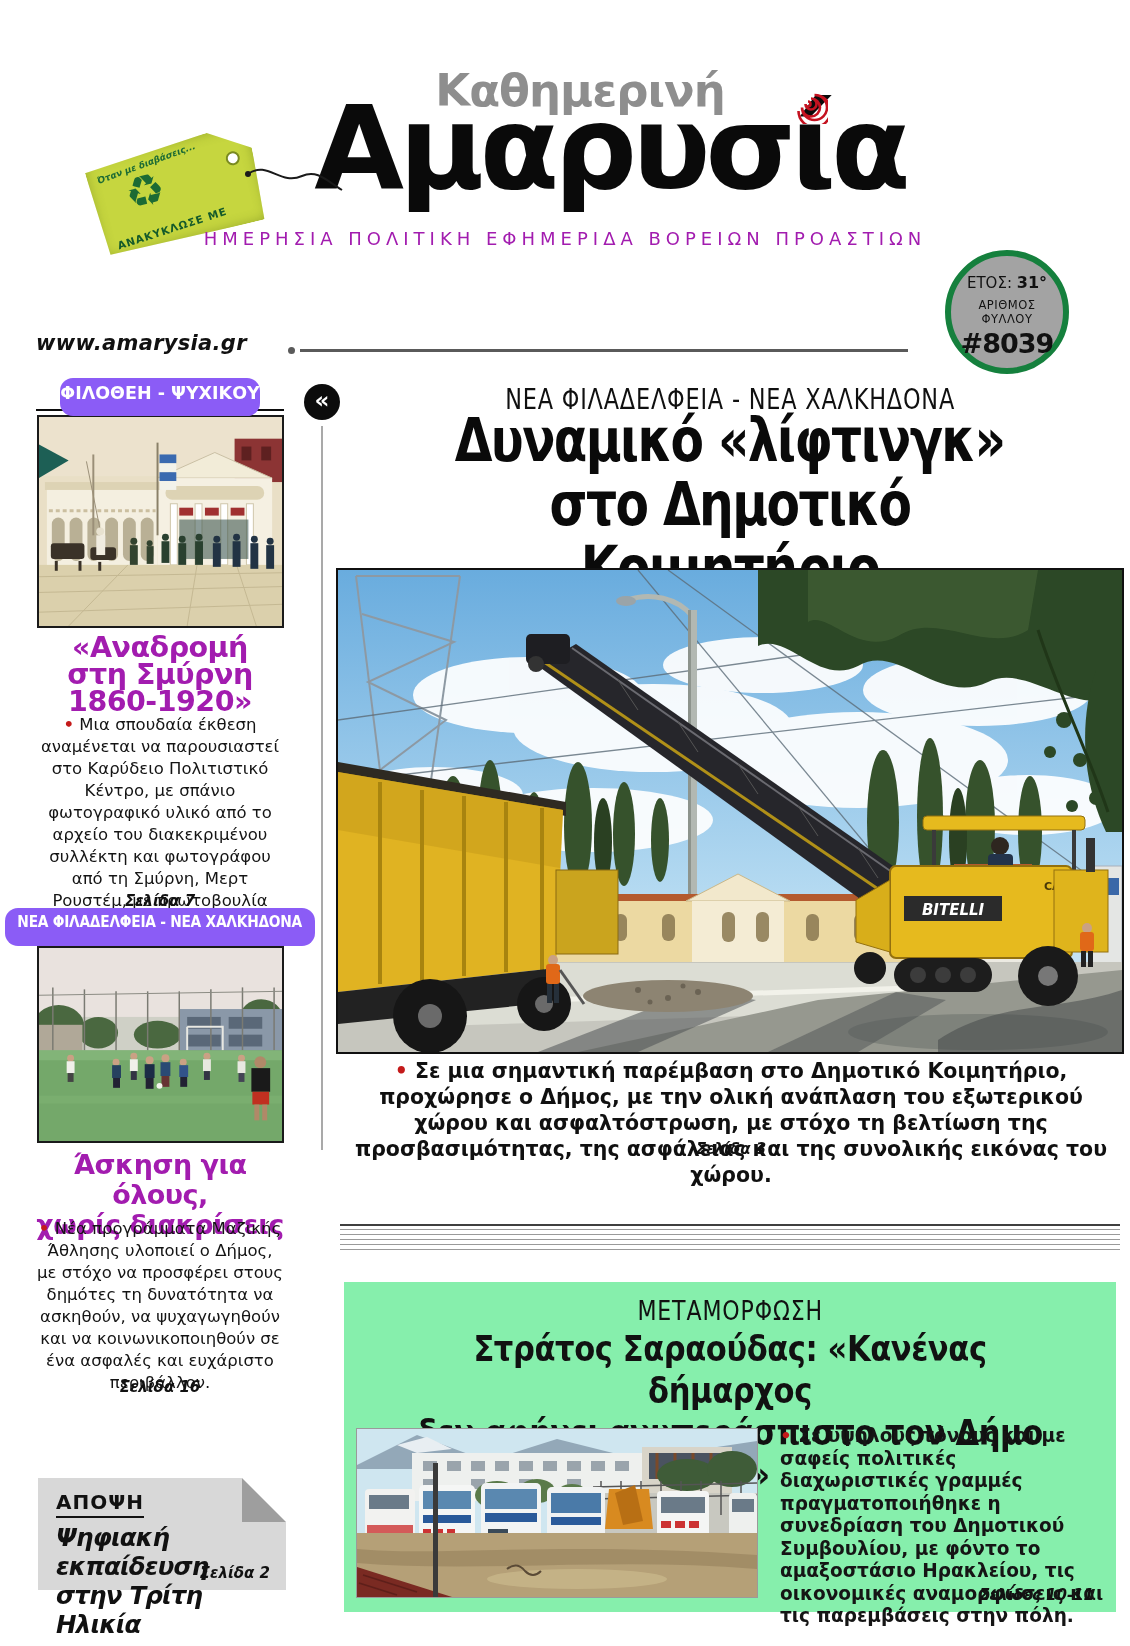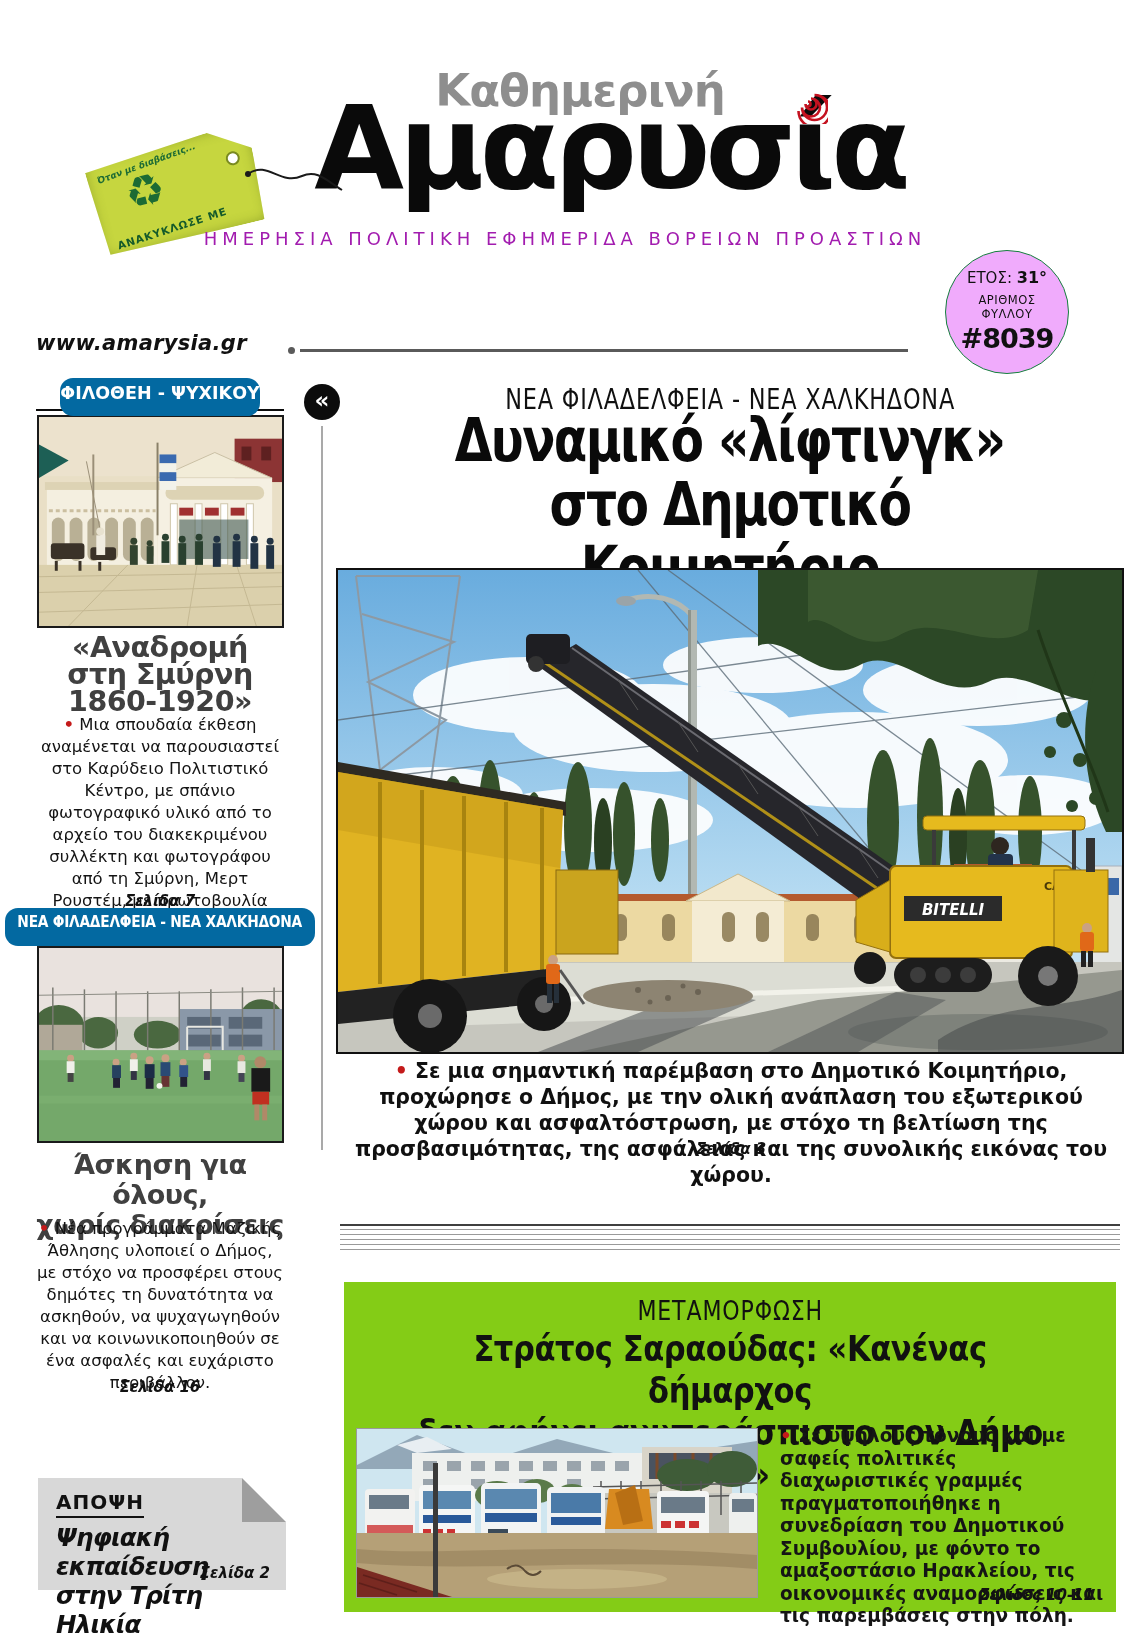--- a/index.html
+++ b/index.html
@@ -31,44 +31,44 @@
        letter-spacing:1px;transform:rotate(-4deg);}
   .string{left:240px;top:142px;width:110px;height:70px;}
 
   
   .strip{left:30px;top:283px;width:920px;height:45px;background:#e7e7e7;display:flex;align-items:center;}
   .datebox{padding-left:26px;width:170px;line-height:1.15;}
   .datebox .d1{font-size:15px;font-weight:bold;}
   .datebox .d2{font-size:15px;font-weight:bold;}
   .regions{flex:1;text-align:center;font-size:24.5px;font-weight:bold;letter-spacing:-.5px;padding-right:60px;}
 
-  .badge{left:945px;top:250px;width:124px;height:124px;border-radius:50%;background:#f0abfc;
-         border:1px solid #15803d;box-sizing:border-box;text-align:center;z-index:5;}
+  .badge{left:945px;top:250px;width:124px;height:124px;border-radius:50%;background:#a3a3a3;
+         border:6px solid #15803d;box-sizing:border-box;text-align:center;z-index:5;}
   .badge .b1{margin-top:17px;font-size:15px;}
   .badge .b1 b{font-size:16px;}
   .badge .b2{margin-top:6px;font-size:11.5px;line-height:1.25;letter-spacing:.5px;}
   .badge .b3{font-size:27px;font-weight:bold;letter-spacing:-1px;margin-top:1px;}
 
   .www{left:36px;top:331px;font-size:21px;font-weight:bold;letter-spacing:.3px;font-style:italic;}
   .www-dot{left:288px;top:347px;width:7px;height:7px;border-radius:50%;background:#5a5a5a;}
   .www-line{left:300px;top:349px;width:608px;height:3px;background:#5a5a5a;}
 
   
   .chev-badge{left:304px;top:384px;width:36px;height:36px;border-radius:50%;background:#0c0c0c;
               color:#fff;font-size:23px;font-weight:bold;text-align:center;line-height:33px;z-index:4;}
   .vrule{left:321px;top:426px;width:2px;height:724px;background:#a9a9a9;}
 
   
   .pillwrap{left:36px;width:248px;height:38px;display:flex;justify-content:center;}
   .pillwrap .line{position:absolute;left:0;right:0;bottom:5px;height:2.5px;background:#0c0c0c;}
-  .pill{position:relative;z-index:1;background:#0369a1;color:#fff;border-radius:13px;
+  .pill{position:relative;z-index:1;background:#8b5cf6;color:#fff;border-radius:13px;
         padding:5px 0;font-size:17.5px;font-weight:bold;white-space:nowrap;}
   .pill.small{font-size:15px;letter-spacing:-.3px;}
   .photo-frame{border:2px solid #1a1a1a;box-sizing:border-box;background:#ddd;overflow:hidden;}
-  .sb-head{left:36px;width:248px;text-align:center;font-weight:bold;color:#404040;
+  .sb-head{left:36px;width:248px;text-align:center;font-weight:bold;color:#a21caf;
            font-size:28.5px;line-height:27px;letter-spacing:-.5px;}
   .sb-head.h2{font-size:27px;line-height:30px;}
   .sb-body{left:36px;width:248px;text-align:center;font-size:16.5px;line-height:22px;color:#141414;}
   .bullet{color:#c41a1a;font-weight:bold;}
   .pageref{left:36px;width:248px;text-align:center;font-size:15px;font-weight:bold;font-style:italic;}
 
   .opinion{left:38px;top:1478px;width:248px;height:112px;background:#d8d8d8;}
   .opinion::before{content:"";position:absolute;top:0;right:0;border-style:solid;
       border-width:0 44px 44px 0;border-color:transparent;border-right-color:#ffffff;
       border-bottom-color:#9e9e9e;}
@@ -87,21 +87,21 @@
           box-sizing:border-box;background:#bcd;overflow:hidden;}
   .caption{left:340px;top:1058px;width:782px;text-align:center;font-size:20.5px;font-weight:bold;
           line-height:26px;color:#101010;}
   .lead-page{left:340px;top:1140px;width:782px;text-align:center;font-size:15px;font-weight:bold;
           font-style:italic;}
   .sep{left:340px;top:1224px;width:780px;border-top:2px solid #3f3f3f;}
   .sep .lines{height:22px;margin-top:3px;
        background:repeating-linear-gradient(to bottom,#9a9a9a 0 1px,transparent 1px 5px);}
 
   
-  .box2{left:344px;top:1282px;width:772px;height:330px;background:#84cc16;}
+  .box2{left:344px;top:1282px;width:772px;height:330px;background:#86efac;}
   .k2{position:absolute;left:0;top:14px;width:100%;text-align:center;font-size:26px;font-weight:500;
       letter-spacing:1px;}
   .h2x{position:absolute;left:0;top:46px;width:100%;text-align:center;font-size:36px;font-weight:bold;
       line-height:42px;letter-spacing:-.5px;}
   .p2{position:absolute;left:12px;top:146px;width:402px;height:170px;border:1px solid #9a9a9a;
       box-sizing:border-box;background:#cba;overflow:hidden;}
   .t2{position:absolute;left:436px;top:143px;width:330px;font-size:18.5px;font-weight:bold;
       line-height:22.5px;color:#151515;}
   .pg2{position:absolute;right:22px;bottom:8px;font-size:15px;font-weight:bold;font-style:italic;}
 </style>

